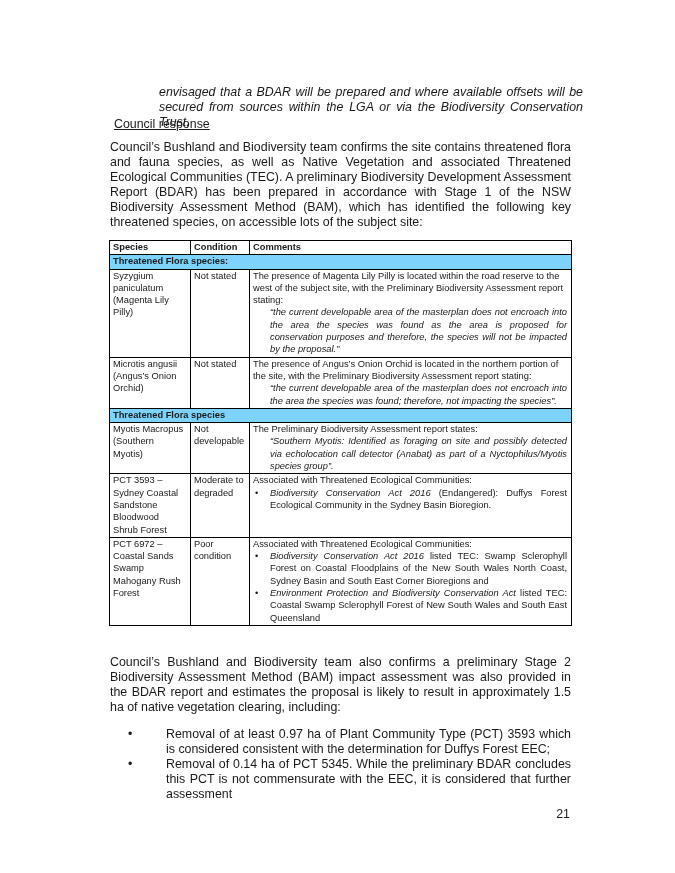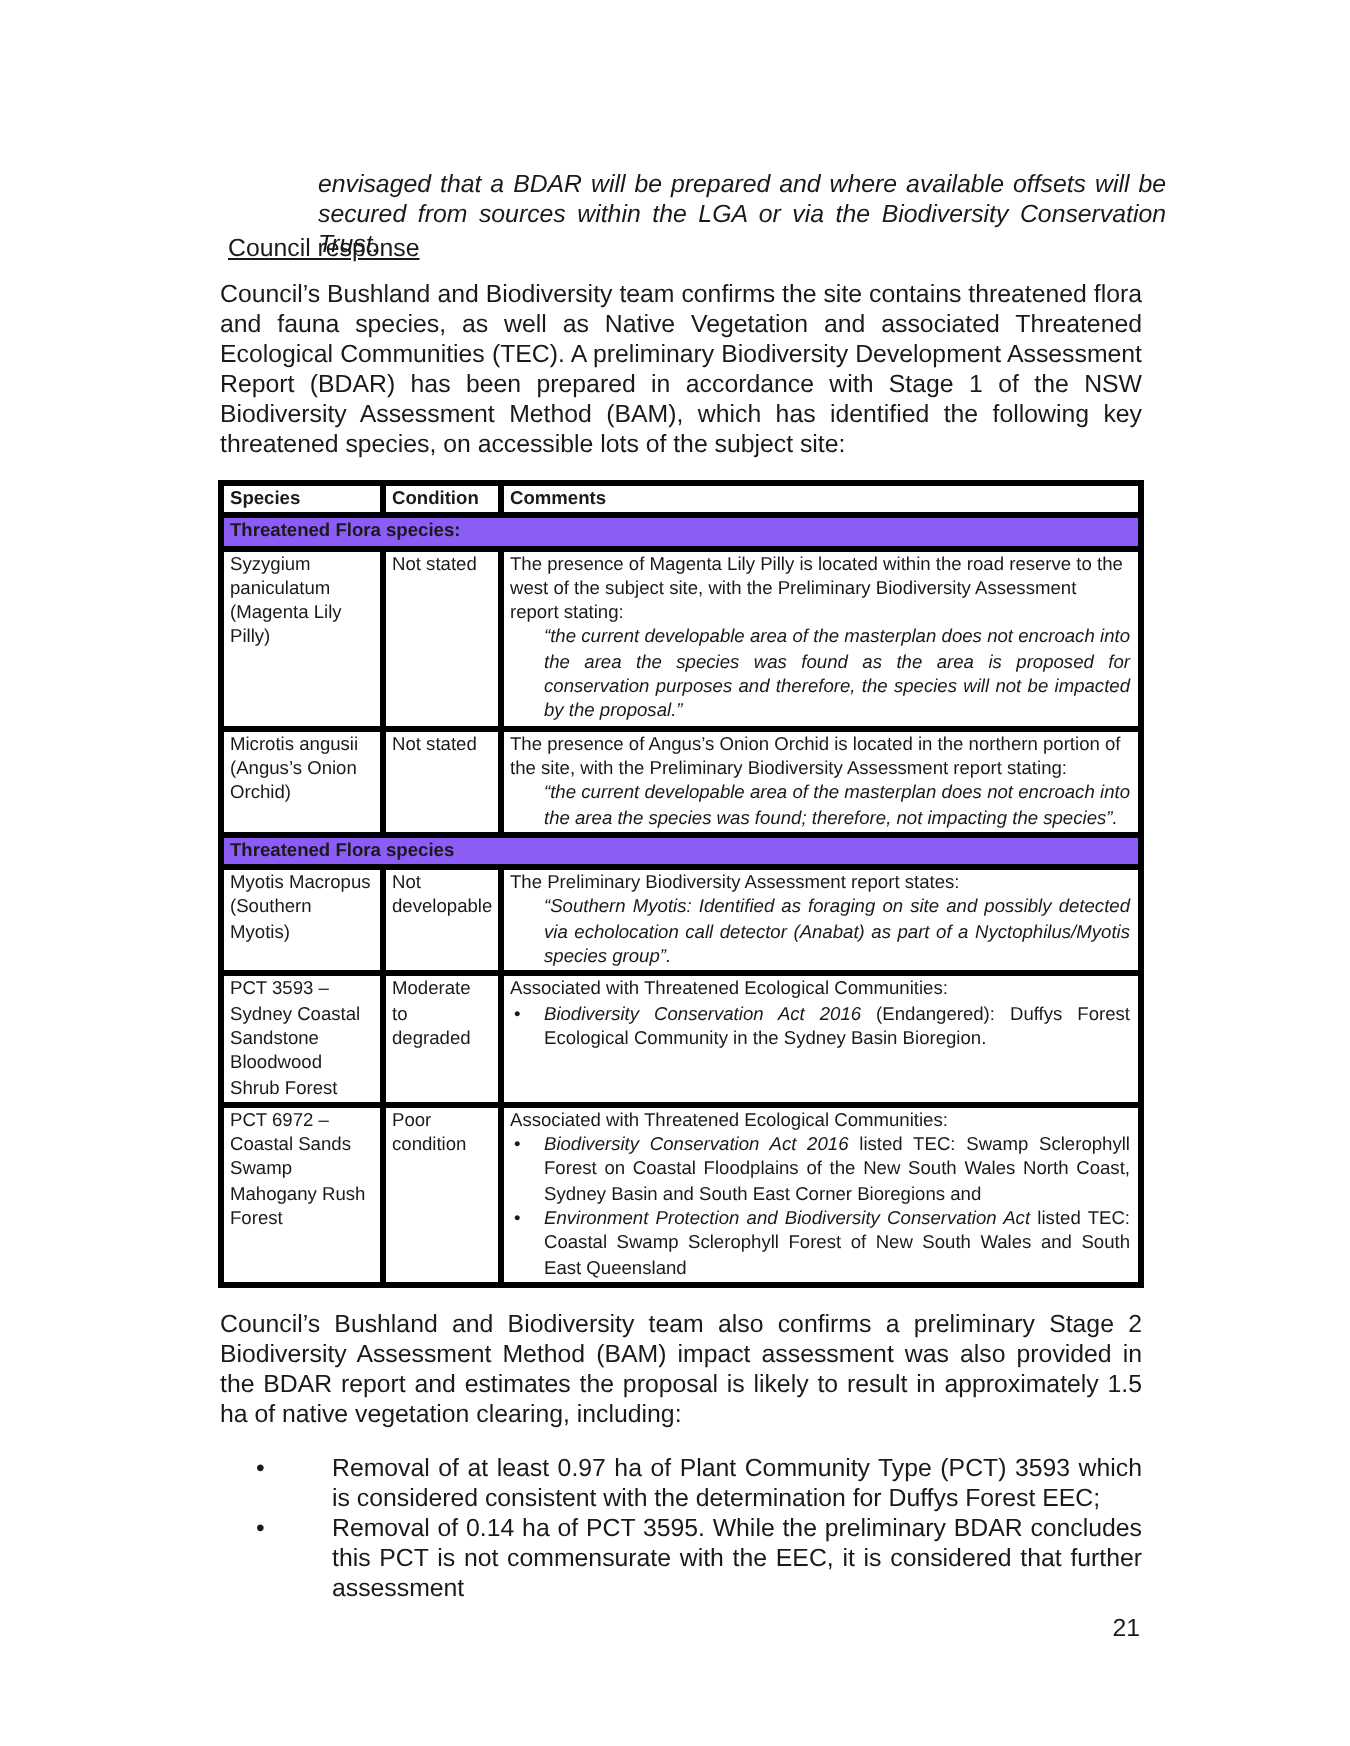--- a/index.html
+++ b/index.html
@@ -7,24 +7,24 @@
          font-family: "Liberation Sans", sans-serif; color: #1a1a1a; }
   .page { position: absolute; left: 0; top: 0; width: 675px; height: 873px; }
   .para { position: absolute; left: 110px; width: 461px; font-size: 12.4px; line-height: 15.1px;
           text-align: justify; margin: 0; }
   .quote-top { position: absolute; left: 147px; width: 424px; top: 73px; font-size: 12.4px;
                line-height: 15.1px; font-style: italic; margin: 12px; text-align: justify; }
   .heading { position: absolute; left: 110px; top: 113px; font-size: 12.4px; text-decoration: underline; margin: 4px; }
   .intro { top: 140px; }
   table.species { position: absolute; left: 109px; top: 240px; width: 463px; border-collapse: collapse;
                   font-size: 9.3px; line-height: 12.3px; table-layout: fixed; }
-  table.species td, table.species th { border: 3px solid #000000; padding: 0 4px 1px 3px; vertical-align: top; text-align: left; margin-left: 40px; }
+  table.species td, table.species th { border: 1px solid #000000; padding: 0 4px 1px 3px; vertical-align: top; text-align: left; margin-left: 40px; }
   table.species th { font-weight: bold; }
   .col1 { width: 81px; } .col2 { width: 59px; }
-  tr.group td { background: #8b5cf6; font-weight: bold; }
+  tr.group td { background: #7dd3fc; font-weight: bold; }
   td.just { text-align: justify; }
   .tq { font-style: italic; padding-left: 17px; text-align: justify; display: block; }
   ul.tbl { margin: 0; padding: 0; list-style: none; }
   ul.tbl li { position: relative; padding-left: 17px; text-align: justify; }
   ul.tbl li .b { position: absolute; left: 2px; top: 0; }
   .it { font-style: italic; }
   .after { top: 655px; }
   .blist { position: absolute; left: 110px; top: 727px; width: 461px; margin: 0; padding: 0; list-style: none;
            font-size: 12.4px; line-height: 15.1px; }
   .blist li { position: relative; padding-left: 56px; text-align: justify; }
@@ -119,18 +119,18 @@
 
   <p class="para after">Council’s Bushland and Biodiversity team also confirms a preliminary Stage 2 Biodiversity Assessment Method (BAM) impact assessment was also provided in the BDAR report and estimates the proposal is likely to result in approximately 1.5 ha of native vegetation clearing, including:</p>
 
   <ul class="blist">
     <li>
       <span class="b">•</span>
       <span>Removal of at least 0.97 ha of Plant Community Type (PCT) 3593 which is considered consistent with the determination for Duffys Forest EEC;</span>
     </li>
     <li>
       <span class="b">•</span>
-      <span>Removal of 0.14 ha of PCT 3595. While the preliminary BDAR concludes this PCT is not commensurate with the EEC, it is considered that further assessment</span>
+      <span>Removal of 0.14 ha of PCT 5345. While the preliminary BDAR concludes this PCT is not commensurate with the EEC, it is considered that further assessment</span>
     </li>
   </ul>
 
   <div class="pagenum">21</div>
 </div>
 
 </body></html>

